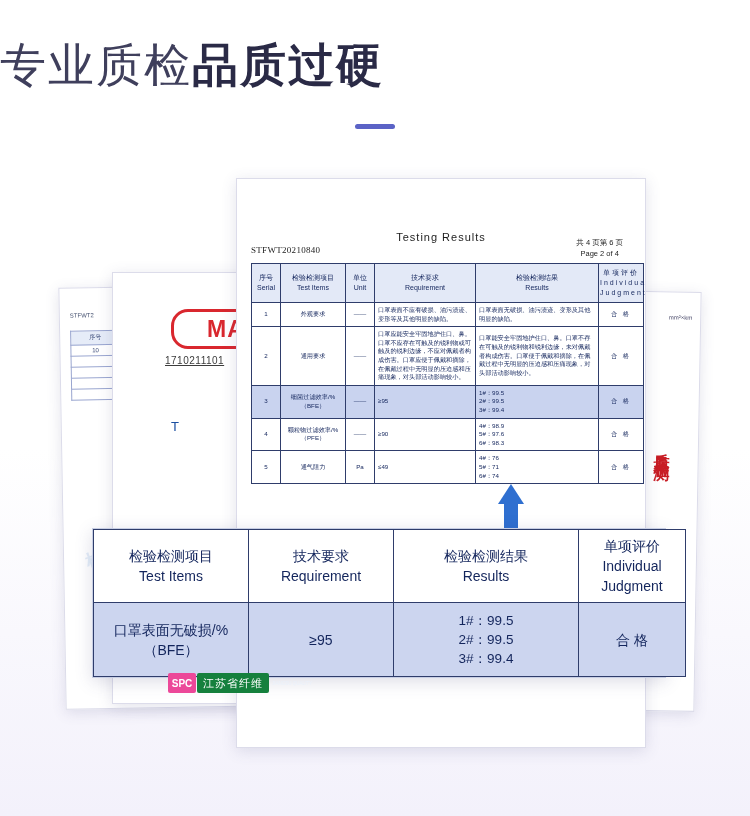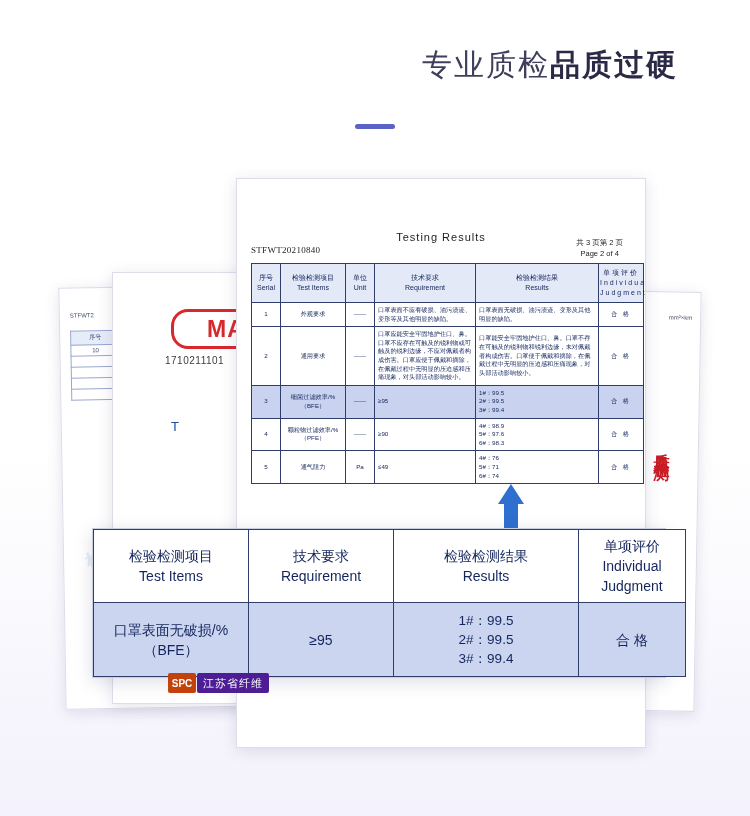--- a/index.html
+++ b/index.html
@@ -6,22 +6,22 @@
   body{
     width:750px;height:816px;overflow:hidden;
     background:linear-gradient(180deg,#ffffff 0%,#ffffff 55%,#f3f1fb 100%);
     font-family:"Liberation Sans", sans-serif;
     position:relative;
   }
   .page{position:absolute;inset:0;}
 
   
   .headline{
-    position:absolute;top:36px;left:0;width:678px;text-align:right;
-    font-size:30px;line-height:58px;letter-spacing:2px;color:#3b3b55;
+    position:absolute;top:36px;left:0;width:678px;text-align:left;
+    font-size:46px;line-height:58px;letter-spacing:2px;color:#3b3b55;
     font-weight:400;white-space:nowrap;
   }
   .headline .strong{font-weight:bold;color:#2a2a46;}
   .headline .light{font-weight:400;color:#3f3f5c;}
   .divider{
     position:absolute;top:124px;left:50%;transform:translateX(-50%);
     width:40px;height:5px;border-radius:3px;background:#5b63c6;
   }
 
   
@@ -55,21 +55,21 @@
   .docCode{position:absolute;left:10px;top:24px;font-size:6px;color:#44506f;}
 
   
   .maskLogo{
     position:absolute;left:58px;top:36px;width:104px;height:34px;
     border:3px solid #d9272e;border-radius:17px;
     display:flex;align-items:center;justify-content:center;
     color:#d9272e;font-weight:bold;font-size:23px;letter-spacing:1px;
     overflow:hidden;
   }
-  .bCode{position:absolute;left:52px;top:82px;font-size:10px;color:#3c3c3c;letter-spacing:.5px;}
+  .bCode{position:absolute;left:52px;top:82px;font-size:10px;color:#3c3c3c;letter-spacing:.5px;text-decoration:underline;}
   .bTitle{
     position:absolute;left:44px;top:104px;font-size:34px;color:#1a4fa0;
     font-weight:bold;letter-spacing:4px;
   }
   .bTitleEn{position:absolute;left:58px;top:146px;font-size:13px;color:#1a4fa0;letter-spacing:2px;}
 
   
   .cHead{position:absolute;right:8px;top:22px;font-size:6px;color:#4a4a6a;}
   .cRed{
     position:absolute;font-size:16px;color:#c81d25;font-weight:bold;
@@ -141,25 +141,25 @@
   .z3{width:180px;}
   .z4{width:102px;}
   .zres span{display:block;font-size:13.5px;line-height:19px;}
 
   
   .spc{
     position:absolute;left:168px;top:672px;height:22px;
     display:flex;align-items:center;
   }
   .spc .mark{
-    width:28px;height:20px;background:#c2410c;color:#fff;font-size:10px;font-weight:bold;
+    width:28px;height:20px;background:#ec4899;color:#fff;font-size:10px;font-weight:bold;
     display:flex;align-items:center;justify-content:center;border-radius:2px;
   }
   .spc .txt{
-    height:20px;padding:0 6px;background:#4c1d95;color:#fff;margin-left:1px;
+    height:20px;padding:0 6px;background:#15803d;color:#fff;margin-left:1px;
     font-size:11px;display:flex;align-items:center;border-radius:2px;letter-spacing:1px;
   }
   .spc .sub{font-size:4.5px;margin-left:3px;color:#eaf1fb;}
 </style>
 </head>
 <body>
 
 <div class="page">
 
   <div class="headline">
@@ -214,21 +214,21 @@
     <div class="cHead">mm²×km</div>
     <div class="cRed" id="cRed1">检验报告</div>
     <div class="cRed" id="cRed2">质量检测</div>
     <div class="wm" style="left:20px;top:330px;transform:rotate(-18deg);font-size:20px;">检验中心</div>
   </div>
 
   <div class="paper" id="paperMain">
     <div class="docTitleEn">Testing Results</div>
     <div class="docNo">STFWT20210840</div>
     <div class="pageOf">
-      <div>共 3 页第 2 页</div>
+      <div>共 4 页第 6 页</div>
       <div>Page   2   of   4</div>
     </div>
 
     <table class="main">
       <thead>
         <tr>
           <th class="c-serial">
             <div>序号</div>
             <div>Serial</div>
           </th>

